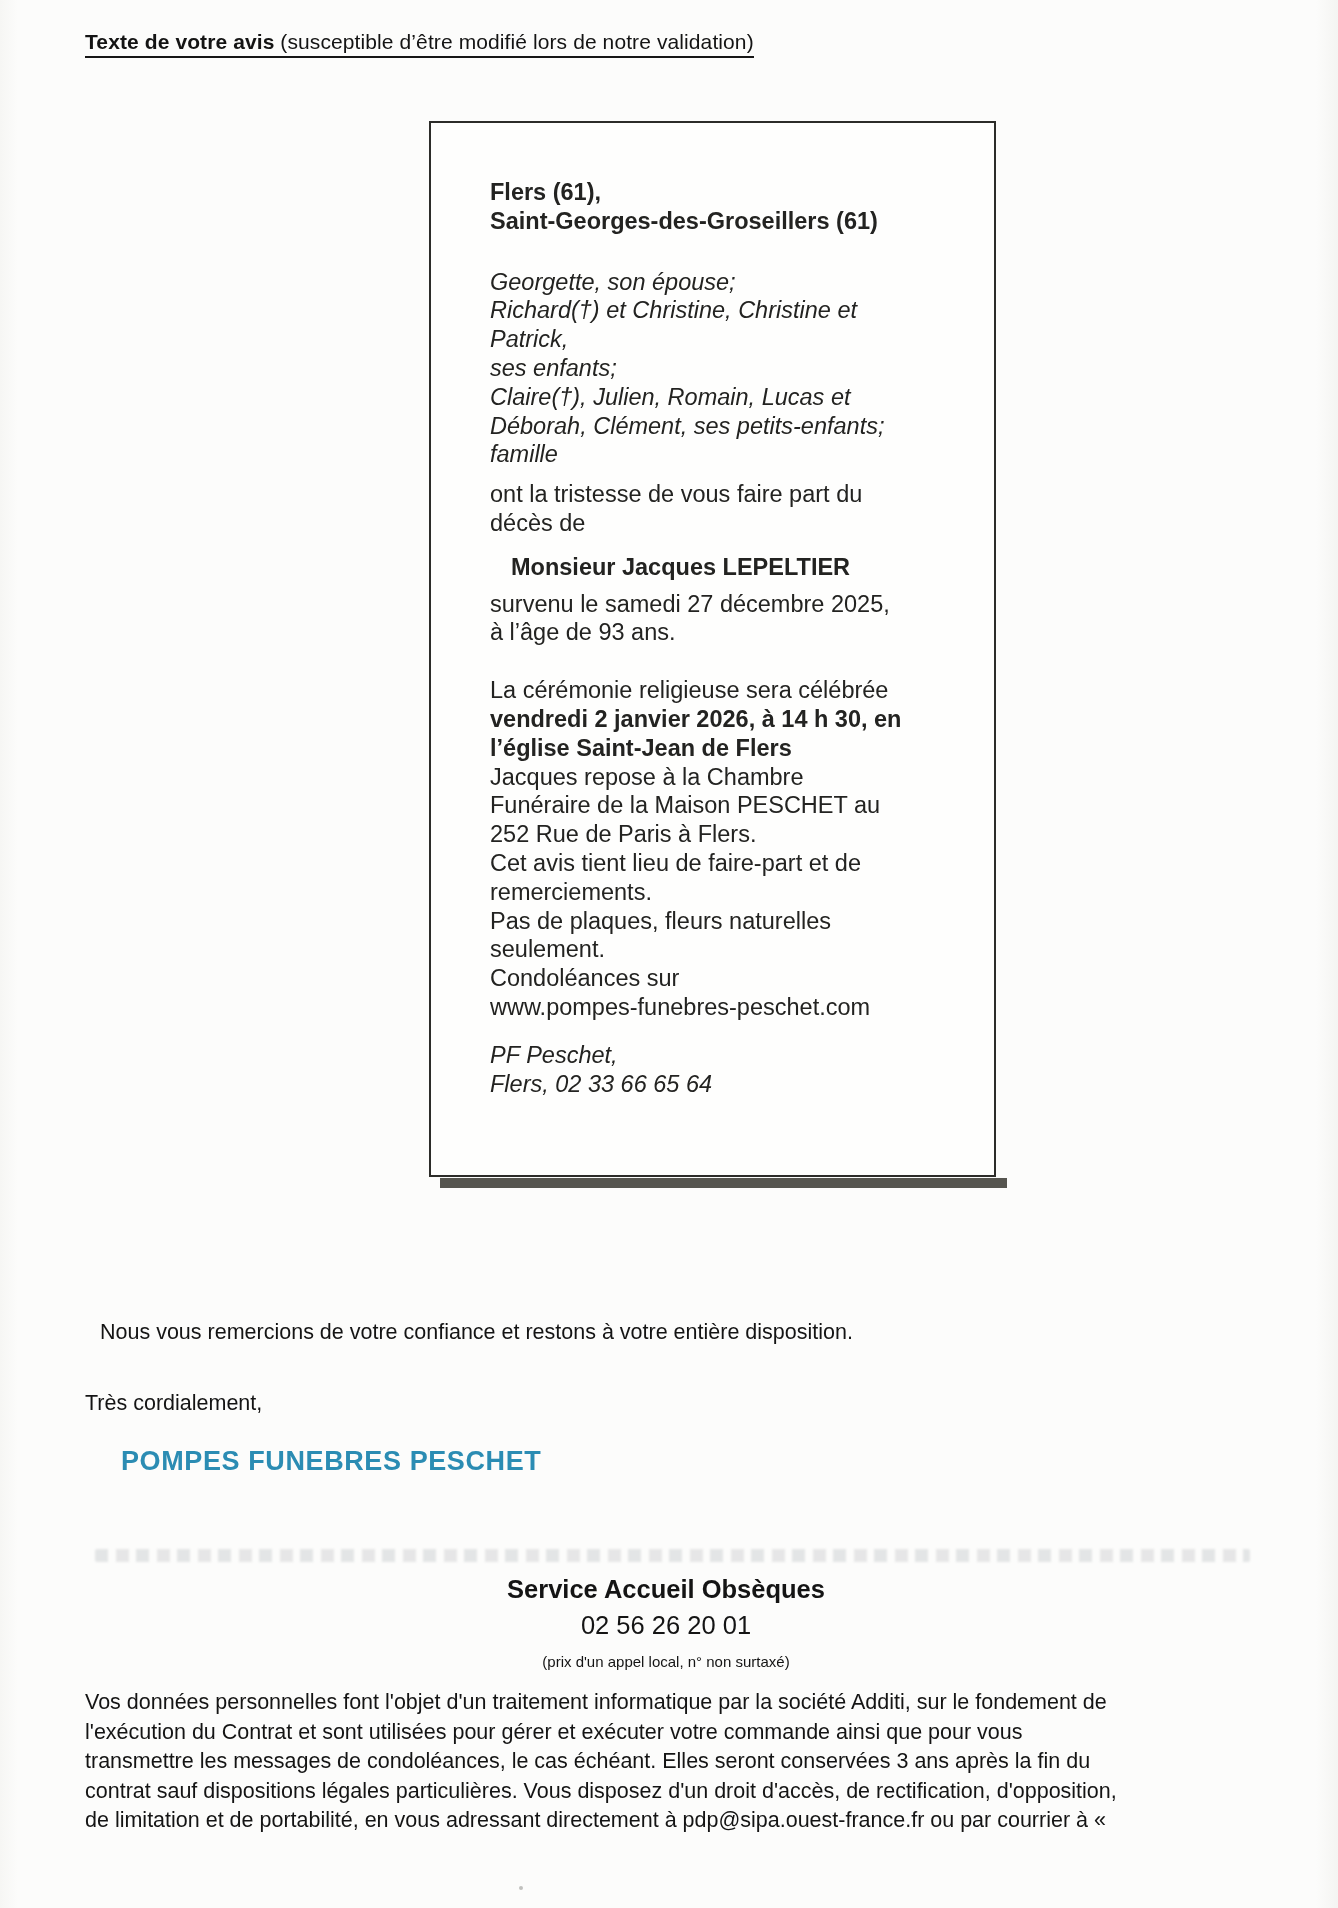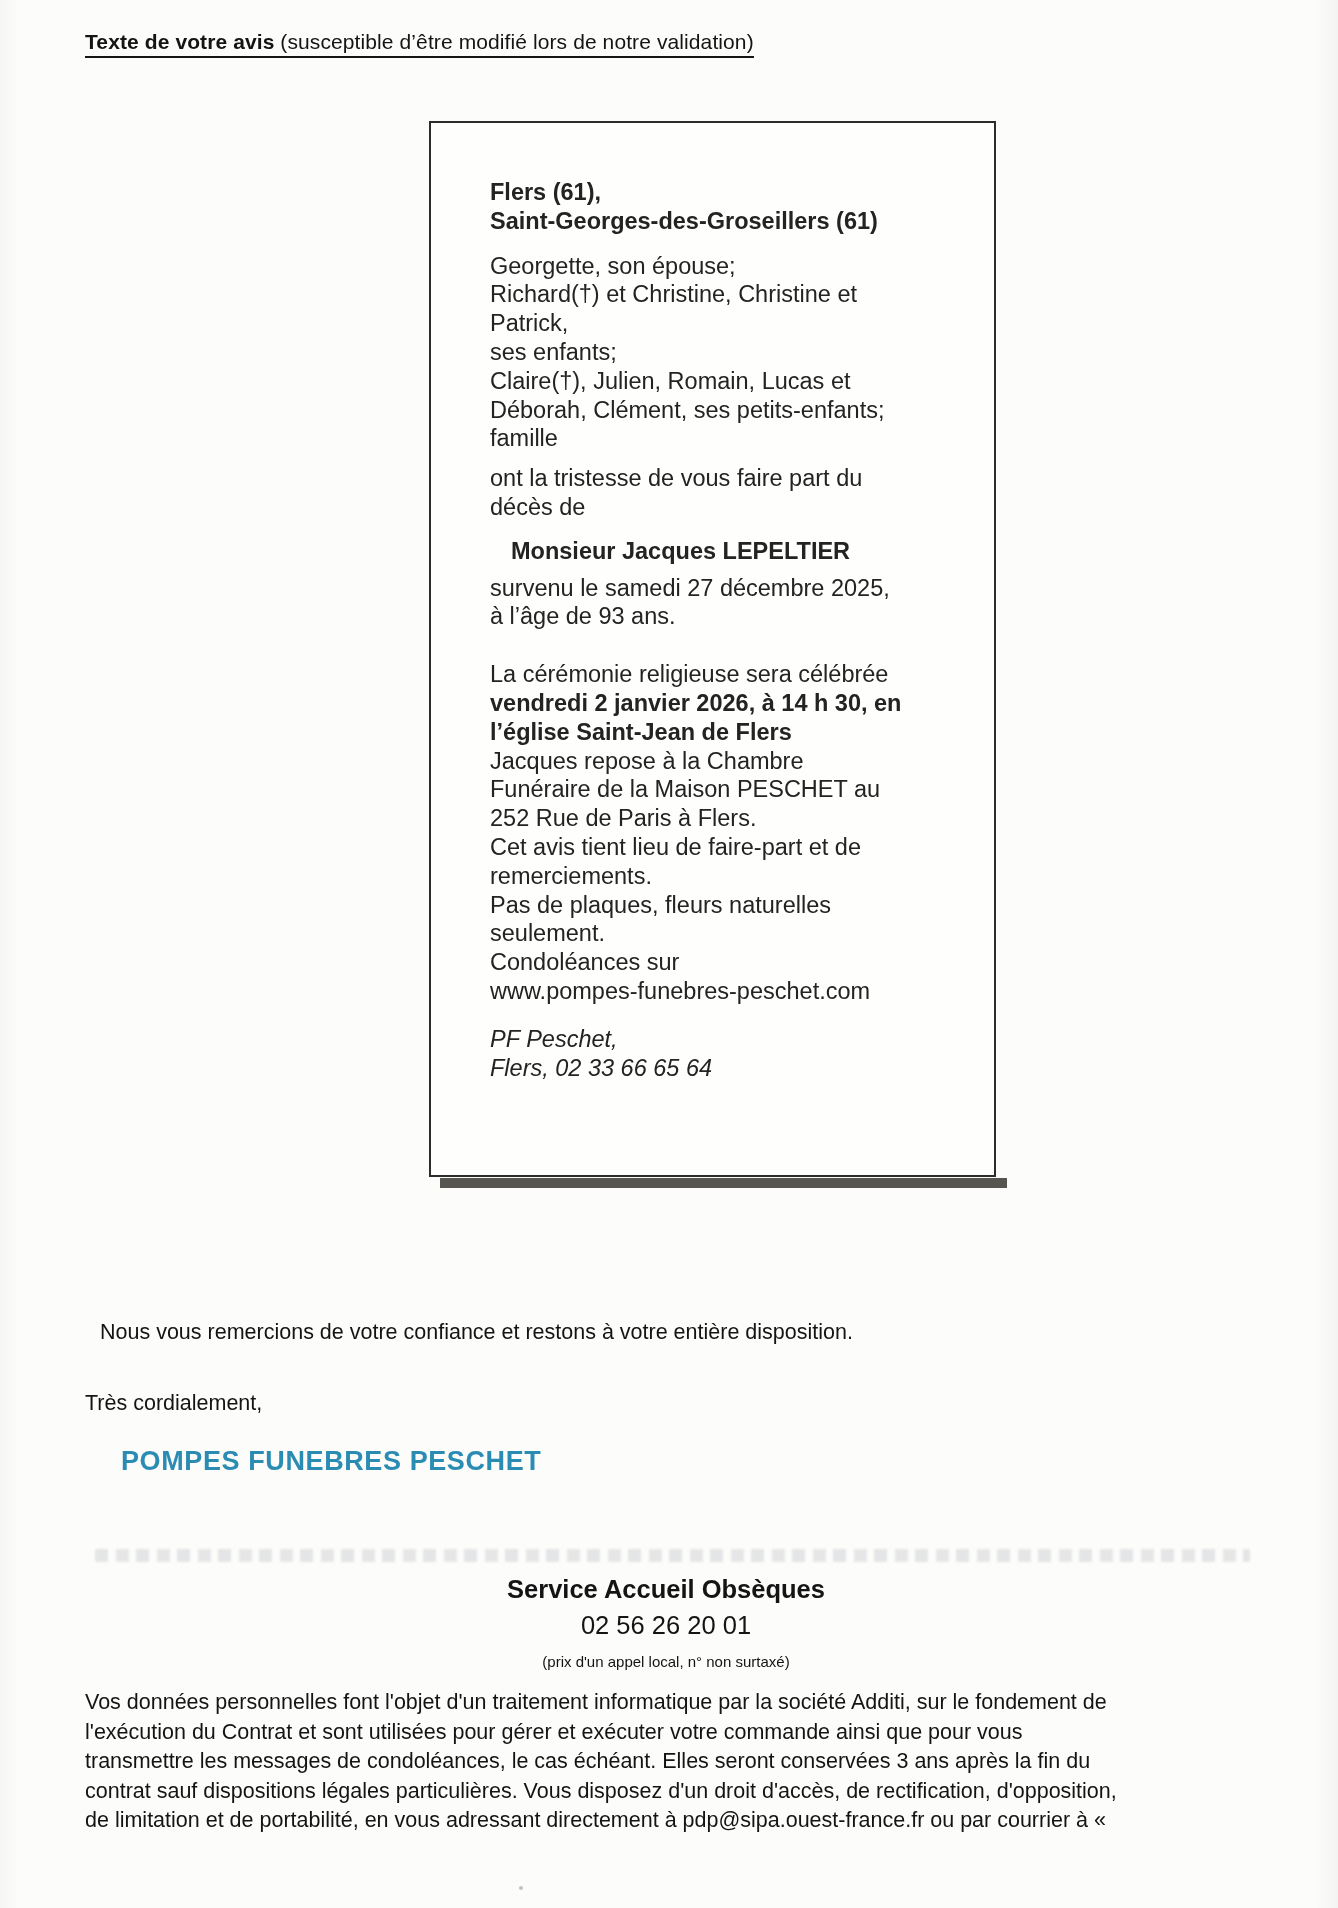--- a/index.html
+++ b/index.html
@@ -26,21 +26,21 @@
     box-sizing:border-box;
     padding:55px 18px 0 59px;
     font-size:23.5px;line-height:28.8px;color:#232321;
   }
   .notice-box::after{ 
     content:"";position:absolute;left:9px;right:-13px;bottom:-13px;height:10px;
     background:#56554f;filter:blur(0.4px);
   }
   .nblock{margin:0;}
   .nb-towns{font-weight:bold;}
-  .nb-family{margin-top:16px;}
+  .nb-family{margin-top:32px;font-style:italic;}
   .nb-announcement{margin-top:11px;}
   .nb-deceased-name{margin-top:15px;font-weight:bold;padding-left:21px;}
   .nb-death-date{margin-top:8px;}
   .nb-ceremony{margin-top:29px;}
   .nb-funeral-home{margin-top:19px;font-style:italic;}
   .nline{white-space:nowrap;}
   .nline.b{font-weight:bold;}
 
   
   .thanks{position:absolute;left:100px;top:1320px;font-size:21.5px;}

